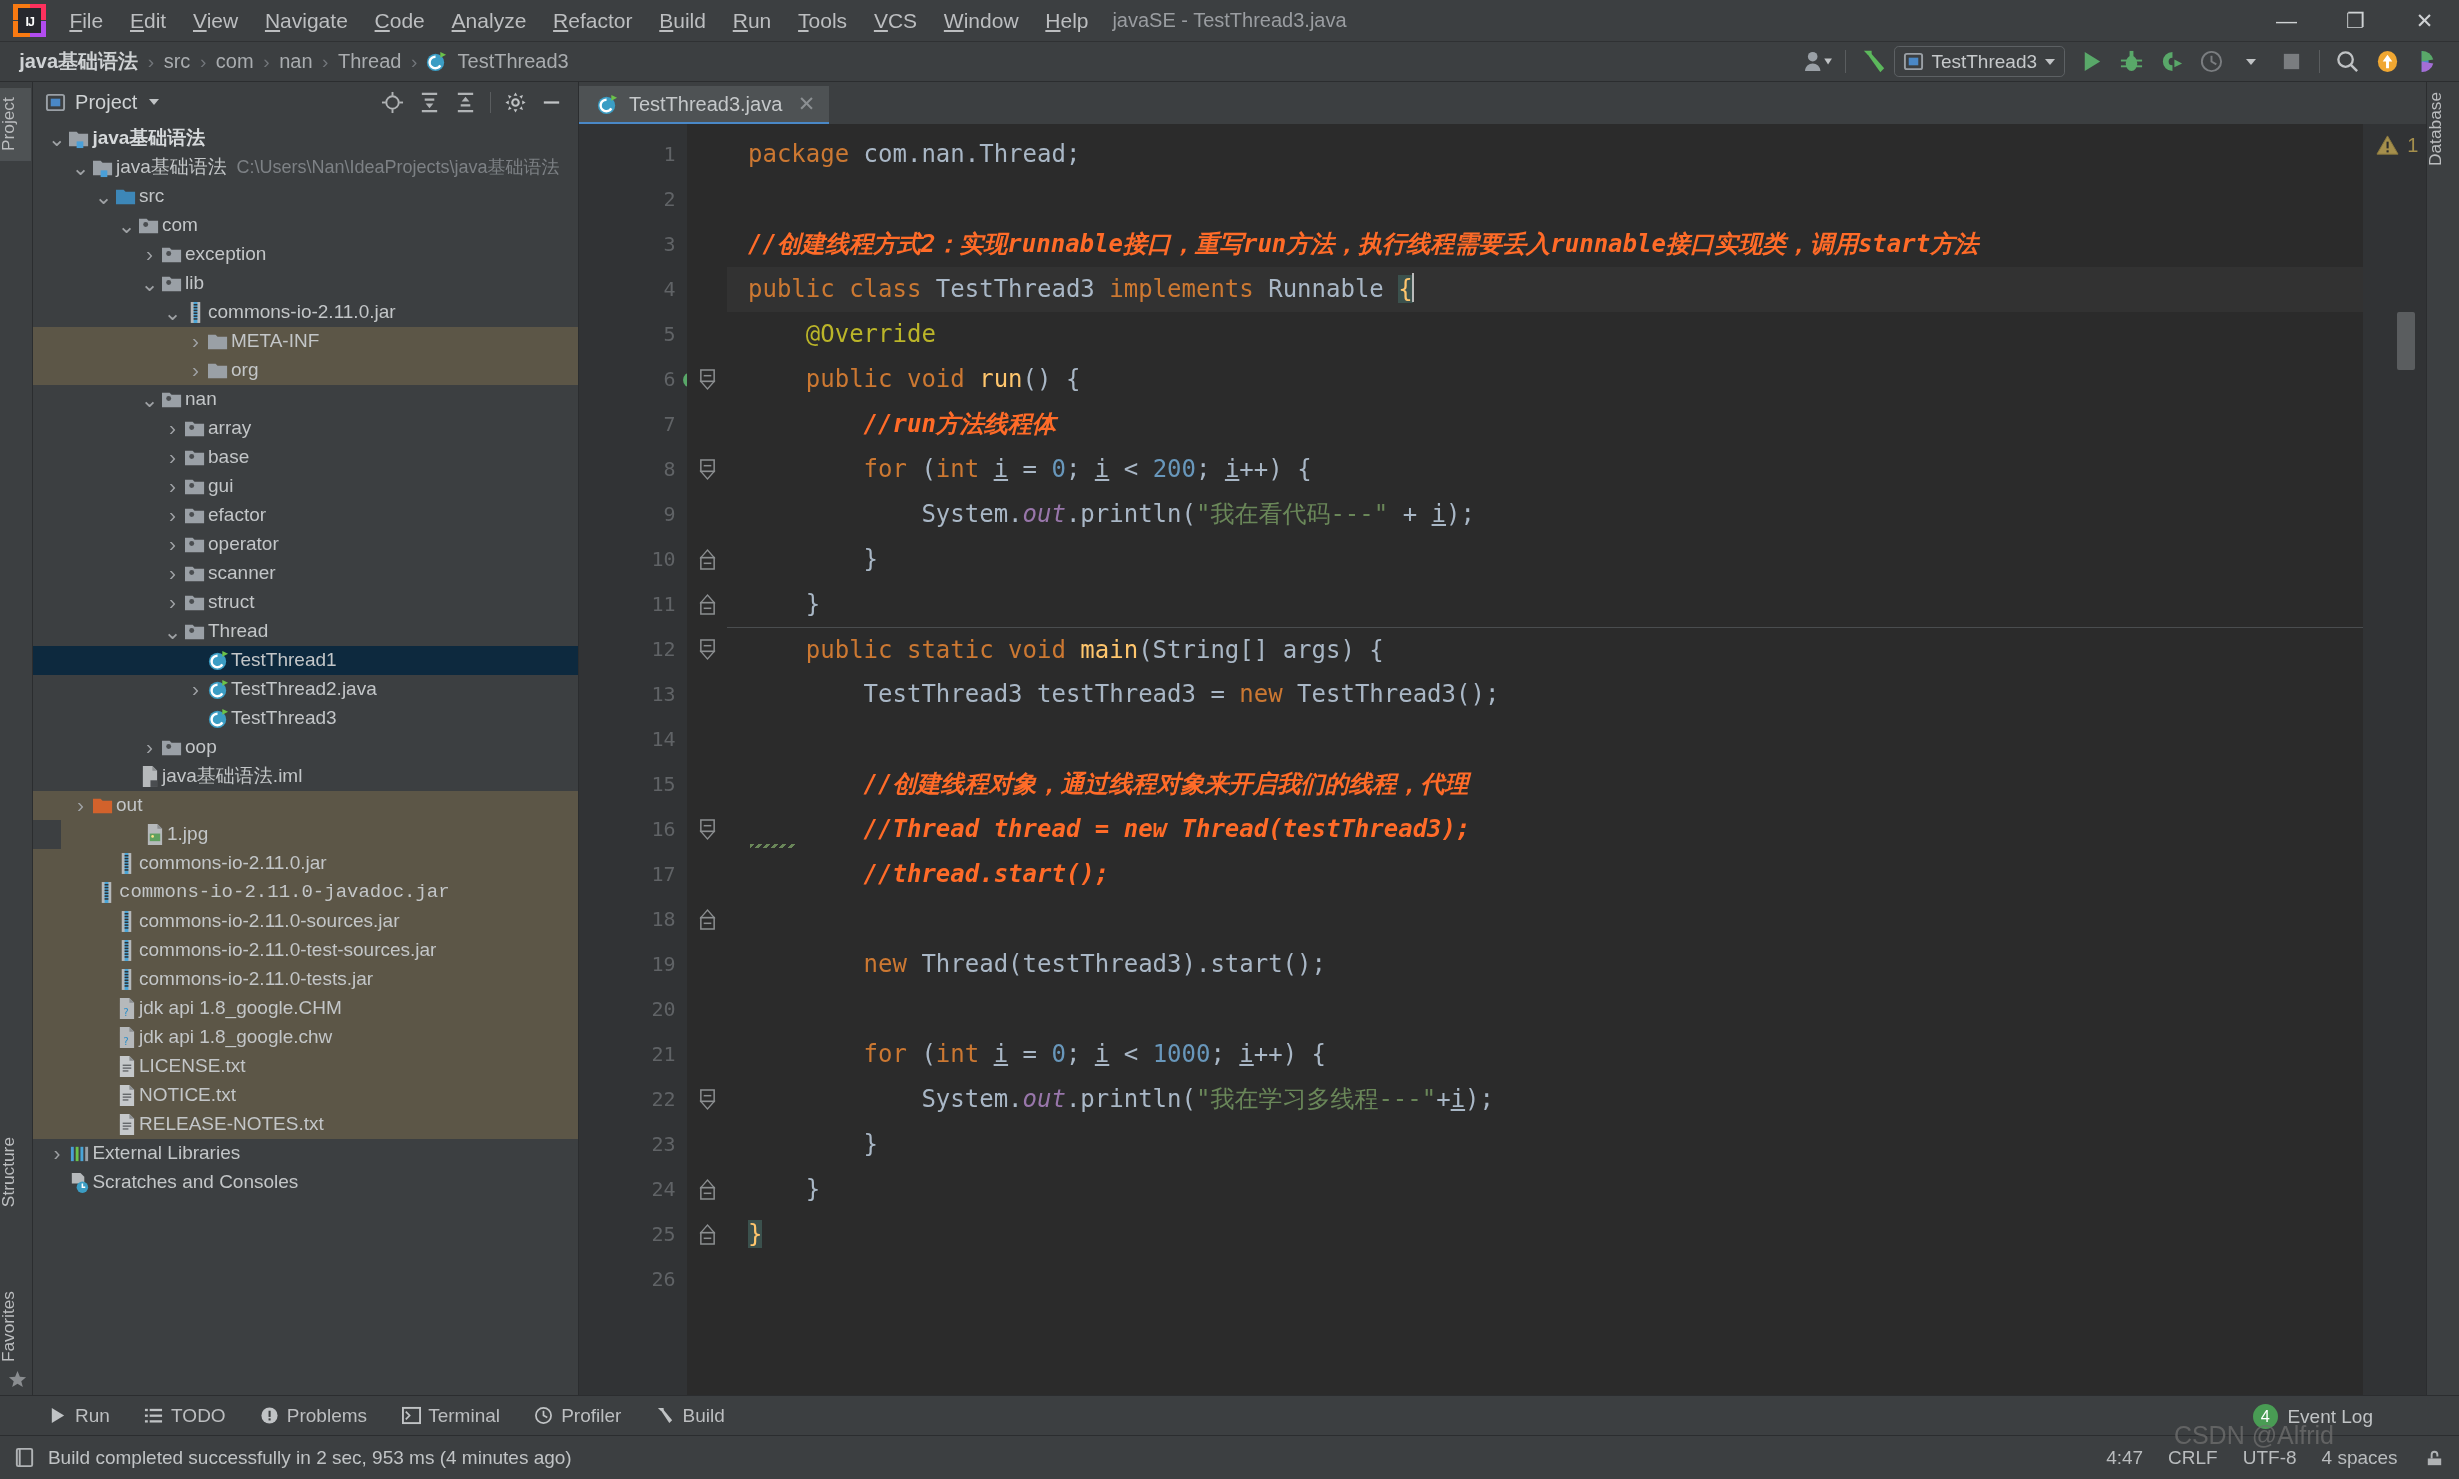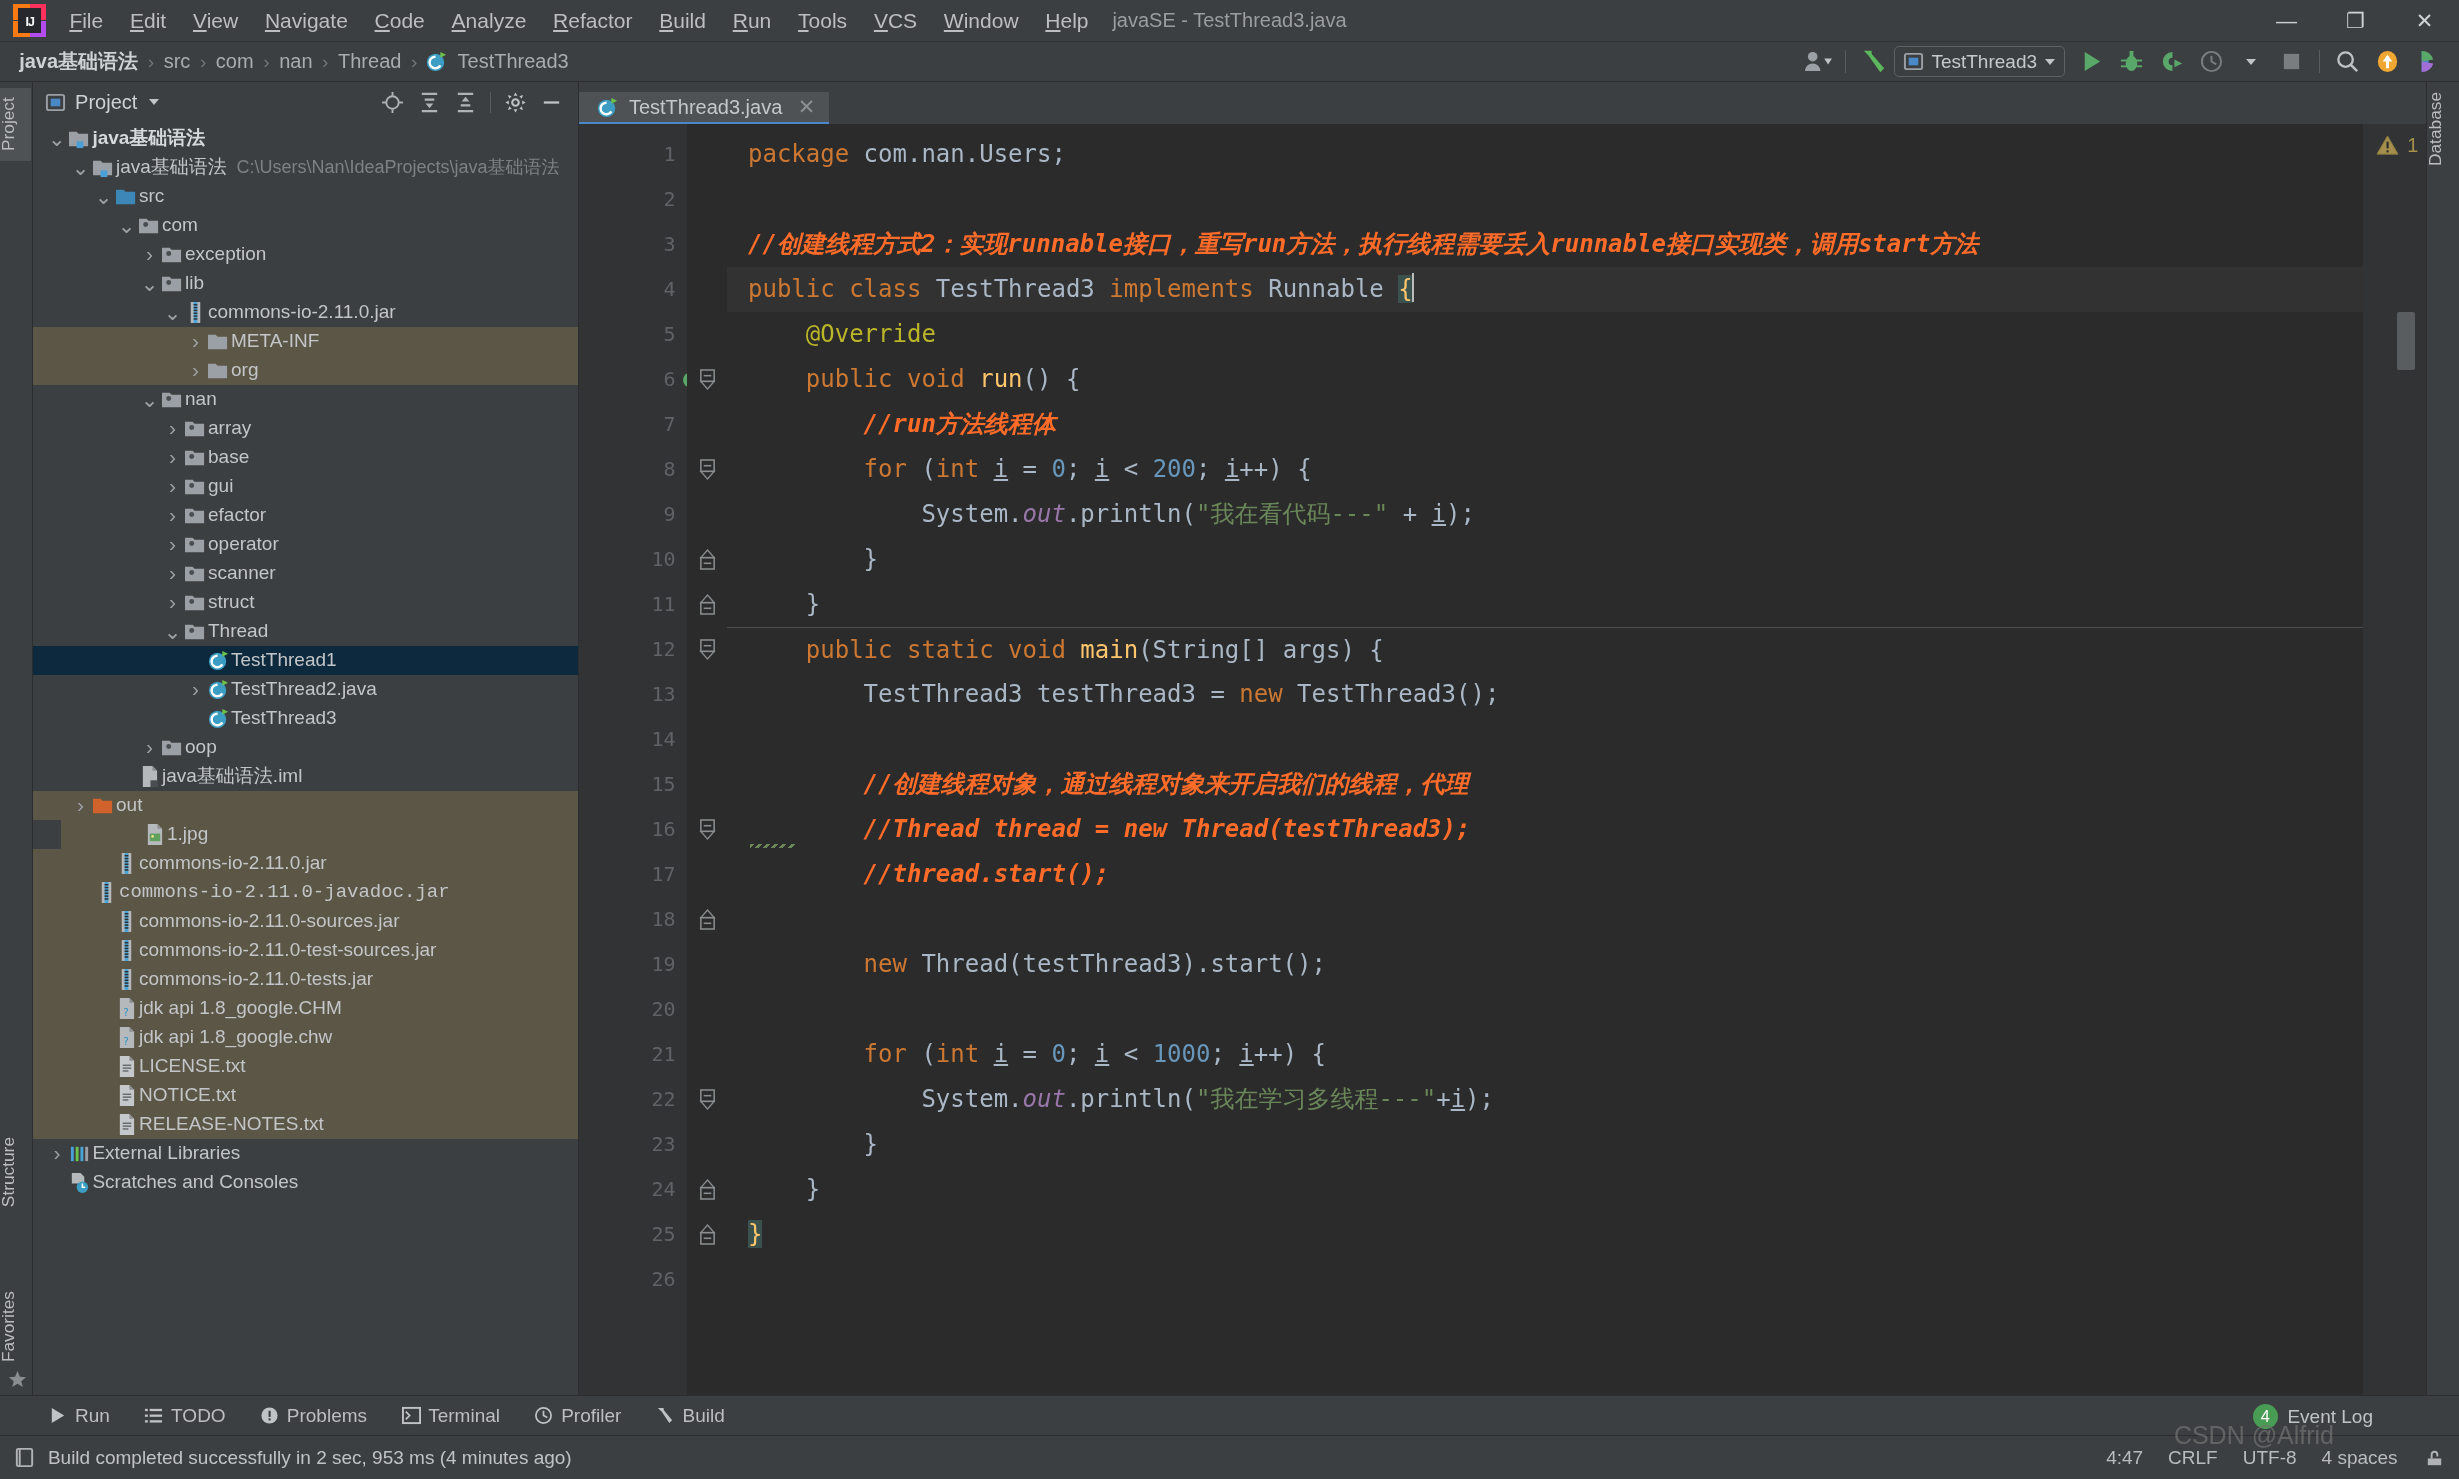--- a/index.html
+++ b/index.html
@@ -63,21 +63,21 @@
   .node .ico { width:25px; flex:0 0 25px; display:flex; align-items:center; justify-content:center; }
   .node .lbl { color:#c3c6c8; }
   .node .sub { color:#7d8185; margin-left:9.6px; font-size:18px; }
   .node.bold .lbl { font-weight:bold; color:#d6d9db; }
   .node.sel { background:#0d293e; }
   .node.hl { background:#5c5647; }
 
   
   .editorwrap { flex:1; display:flex; flex-direction:column; min-width:0; background:#2b2b2b; }
   .tabbar { height:42px; background:#3c3f41; display:flex; align-items:flex-end; flex:0 0 42px; }
-  .tab { height:32px; display:flex; align-items:center; gap:9.6px; padding:0 13.4px 0 17.3px;
+  .tab { height:38px; display:flex; align-items:center; gap:9.6px; padding:0 13.4px 0 17.3px;
     background:#4e5254; border-bottom:2.9px solid #4a88c7; font-size:20px; color:#c5c8ca; }
   .tab .x { color:#8b8f92; font-size:21px; margin-left:5.8px; }
   .edmain { flex:1; display:flex; min-height:0; position:relative; background:#2b2b2b; }
   .gutter { width:108px; background:#313335; flex:0 0 108px; padding-top:7.7px; position:relative;}
   .lnrow { height:45px; display:flex; align-items:center; justify-content:flex-end;
     padding-right:11.5px; color:#606366; font-size:20px;
     font-family:"DejaVu Sans Mono", monospace; position:relative; }
   .runico { position:absolute; right:-27px; top:50%; transform:translateY(-50%); }
   .foldcol { width:40px; background:#2b2b2b; flex:0 0 40px; padding-top:7.7px; position:relative;}
   .foldrow { height:45px; display:flex; align-items:center; justify-content:center; }
@@ -903,21 +903,21 @@
             <div class="foldrow">
               <svg width="19" height="23" viewBox="0 0 20 24">
                 <path d="M3 10 L10 2 L17 10 Z" fill="none" stroke="#8b8e90" stroke-width="1.4"></path>
                 <rect x="3" y="10" width="14" height="12" fill="none" stroke="#8b8e90" stroke-width="1.6"></rect>
                 <line x1="6" y1="16" x2="14" y2="16" stroke="#8b8e90" stroke-width="1.6"></line>
               </svg>
             </div>
             <div class="foldrow"></div>
           </div>
         <div class="code" id="code">
-            <div class="cl"><span class="k">package </span><span class="id">com.nan.Users;</span></div>
+            <div class="cl"><span class="k">package </span><span class="id">com.nan.Thread;</span></div>
             <div class="cl"></div>
             <div class="cl"><span class="cm">//创建线程方式2：实现runnable接口，重写run方法，执行线程需要丢入runnable接口实现类，调用start方法</span></div>
             <div class="cl cur"><span class="k">public class </span><span class="id">TestThread3 </span><span class="k">implements </span><span class="id">Runnable </span><span class="brace-hl">{</span><span class="caret"></span></div>
             <div class="cl"><span class="an">    @Override</span></div>
             <div class="cl"><span class="k">    public void </span><span class="fn">run</span><span class="id">() {</span></div>
             <div class="cl"><span class="cm">        //run方法线程体</span></div>
             <div class="cl"><span class="id">        </span><span class="k">for </span><span class="id">(</span><span class="k">int </span><span class="vu">i</span><span class="id"> = </span><span class="num">0</span><span class="id">; </span><span class="vu">i</span><span class="id"> &lt; </span><span class="num">200</span><span class="id">; </span><span class="vu">i</span><span class="id">++) {</span></div>
             <div class="cl"><span class="id">            System.</span><span class="fl">out</span><span class="id">.println(</span><span class="st">"我在看代码---"</span><span class="id"> + </span><span class="vu">i</span><span class="id">);</span></div>
             <div class="cl"><span class="id">        }</span></div>
             <div class="cl"><span class="id">    }</span></div>

